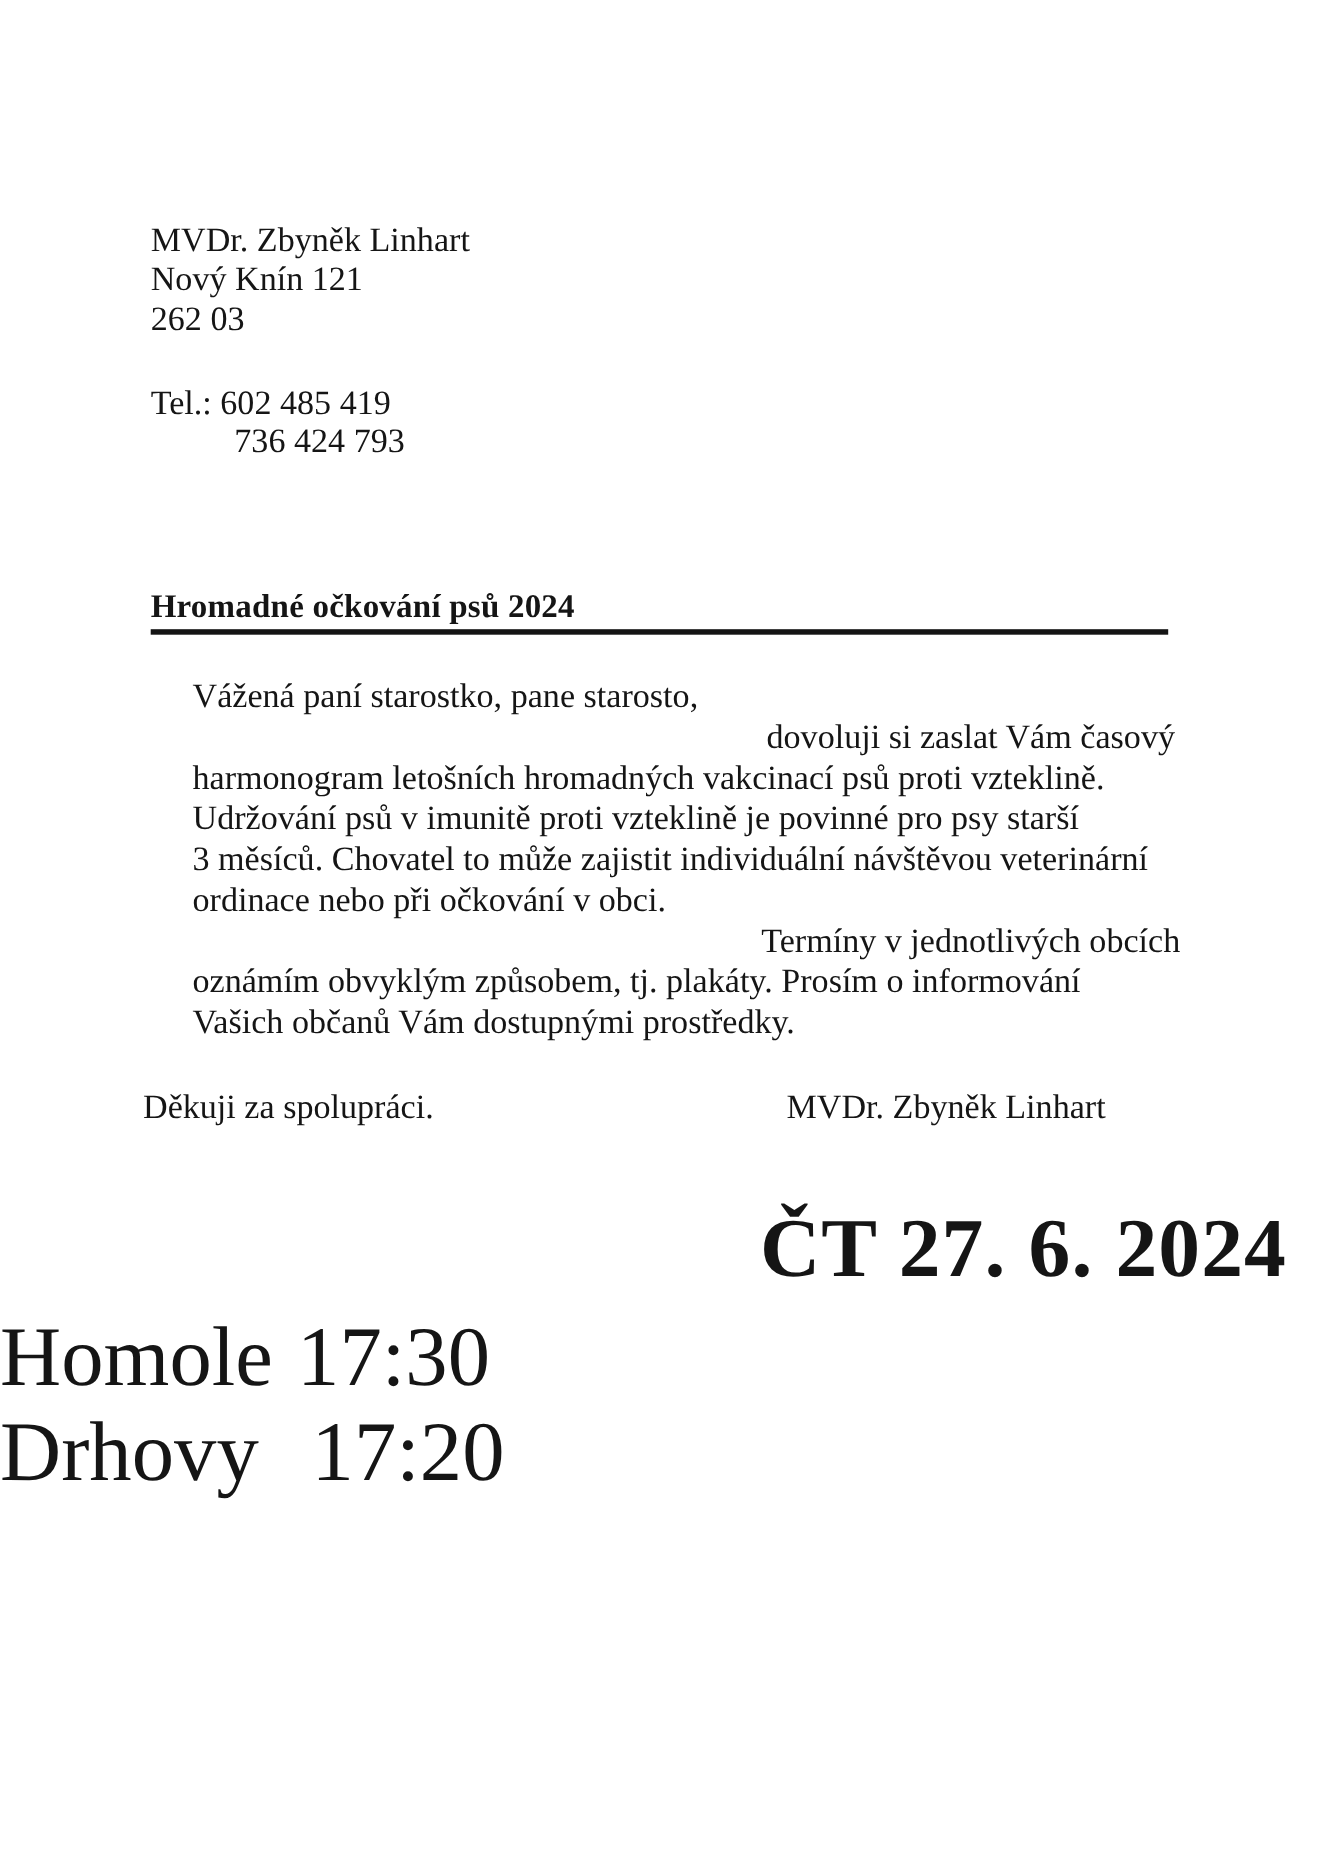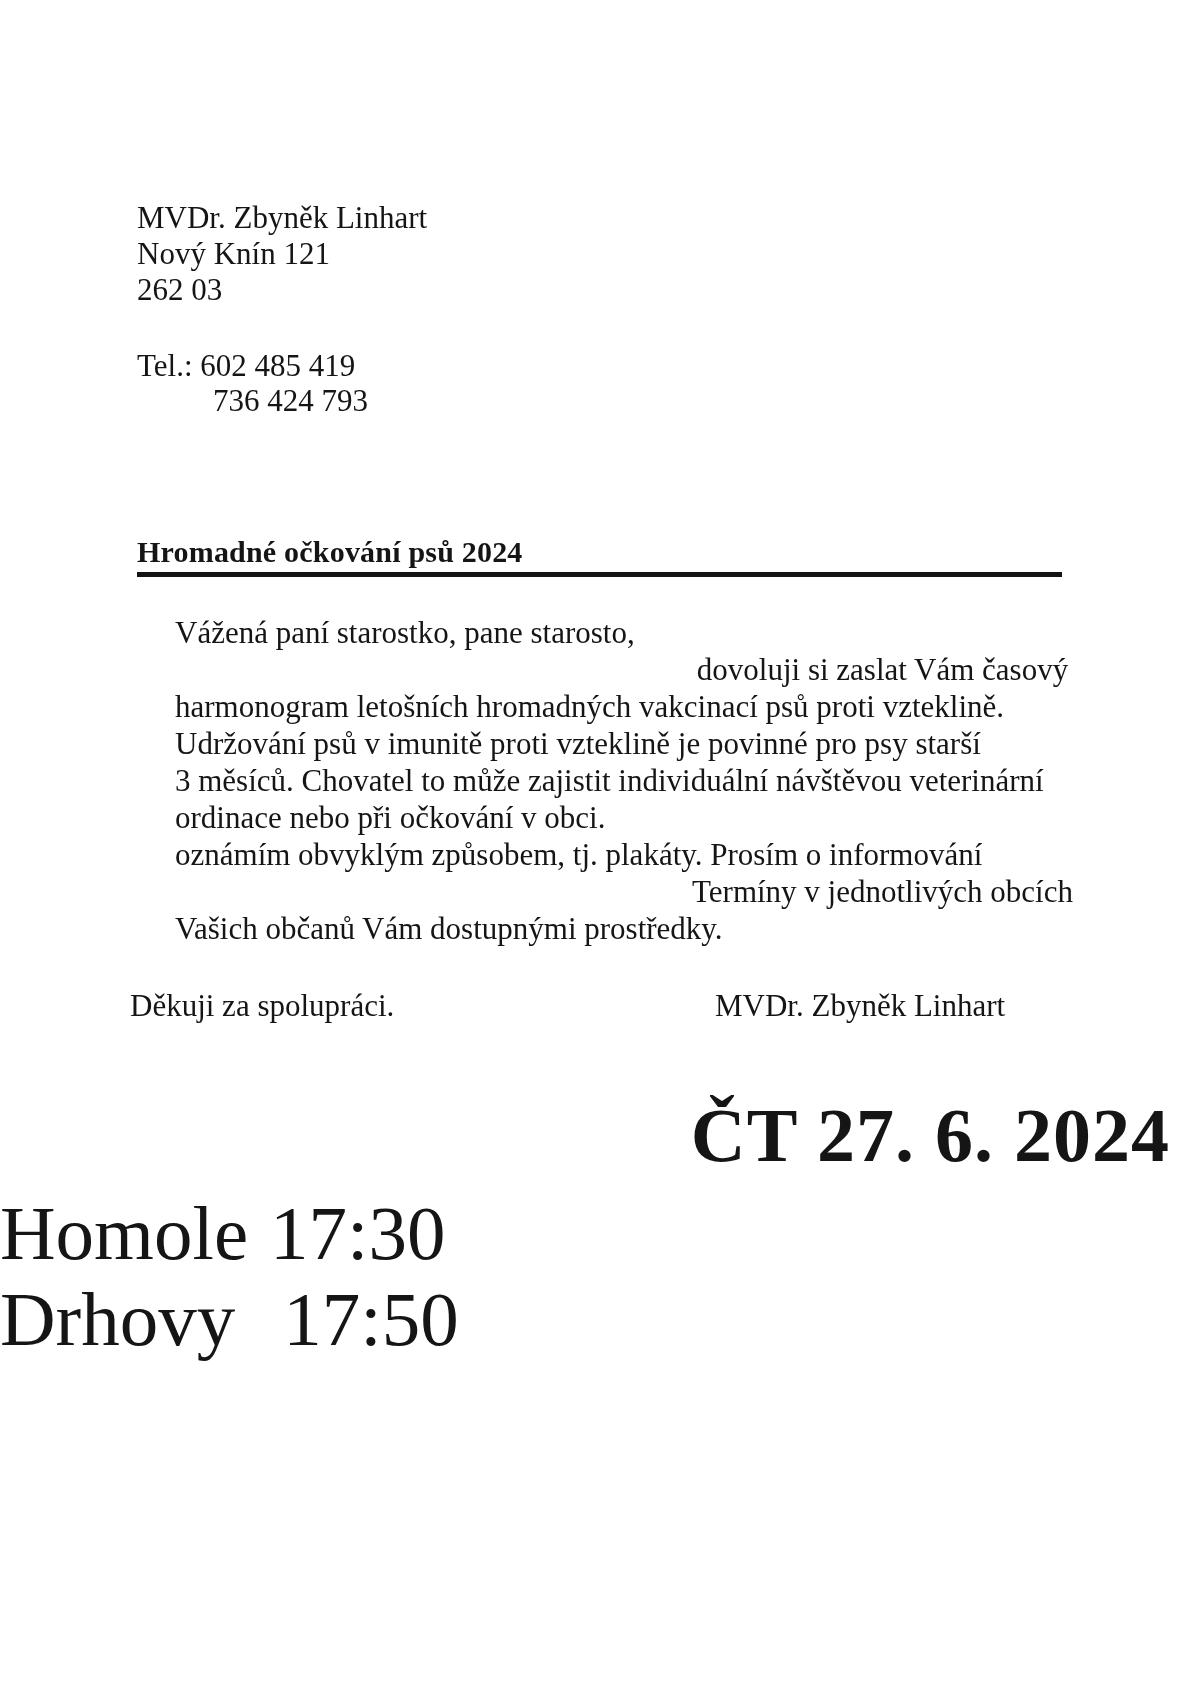--- a/index.html
+++ b/index.html
@@ -162,29 +162,29 @@
   <div class="subject-heading">Hromadné očkování psů 2024</div>
   <div class="subject-rule"></div>
 
   <div class="body-block">
     <div class="body-line">Vážená paní starostko, pane starosto,</div>
     <div class="body-line indent">dovoluji si zaslat Vám časový</div>
     <div class="body-line">harmonogram letošních hromadných vakcinací psů proti vzteklině.</div>
     <div class="body-line">Udržování psů v imunitě proti vzteklině je povinné pro psy starší</div>
     <div class="body-line">3 měsíců. Chovatel to může zajistit individuální návštěvou veterinární</div>
     <div class="body-line">ordinace nebo při očkování v obci.</div>
+    <div class="body-line indent">Termíny v jednotlivých obcích</div>
     <div class="body-line">oznámím obvyklým způsobem, tj. plakáty. Prosím o informování</div>
-    <div class="body-line indent">Termíny v jednotlivých obcích</div>
     <div class="body-line">Vašich občanů Vám dostupnými prostředky.</div>
   </div>
 
   <div class="closing-row">
     <span class="closing-thanks">Děkuji za spolupráci.</span>
     <span class="signature-name">MVDr. Zbyněk Linhart</span>
   </div>
 
   <div class="schedule-block">
     <div class="schedule-date">ČT 27. 6. 2024</div>
     <div class="schedule-entry entry-1"><span>Homole</span><span class="entry-gap"></span><span>17:30</span></div>
-    <div class="schedule-entry entry-2"><span>Drhovy</span><span class="entry-gap"></span><span>17:50</span></div>
+    <div class="schedule-entry entry-2"><span>Drhovy</span><span class="entry-gap"></span><span>17:20</span></div>
   </div>
 
 </div>
 
 </body></html>

